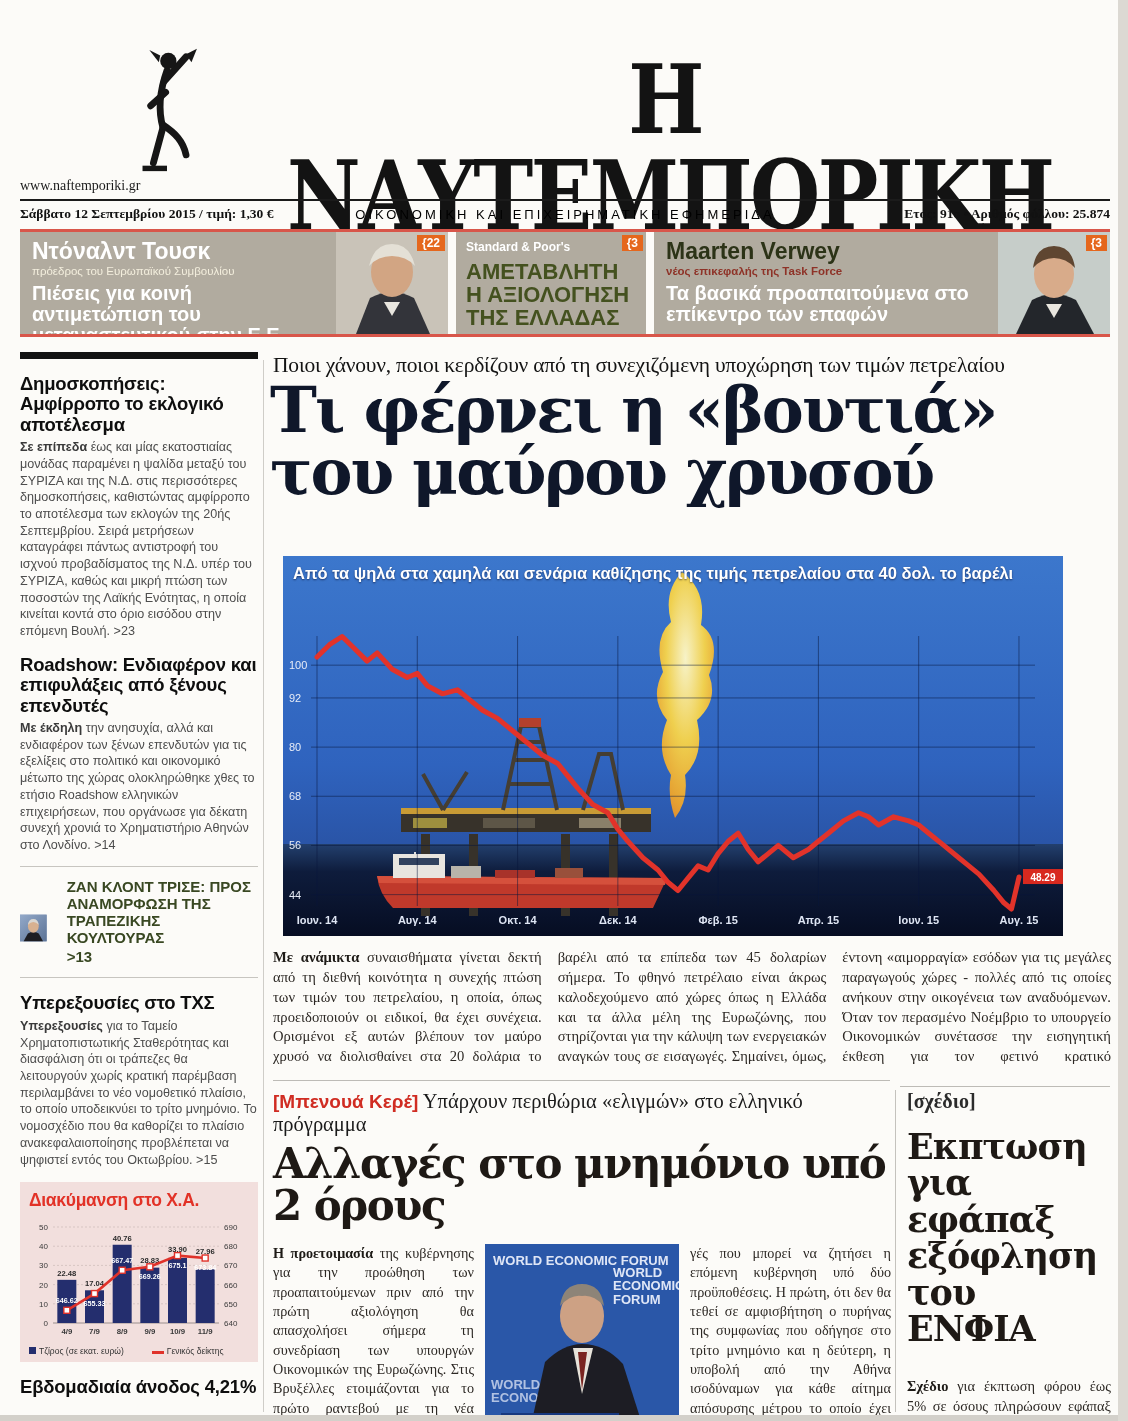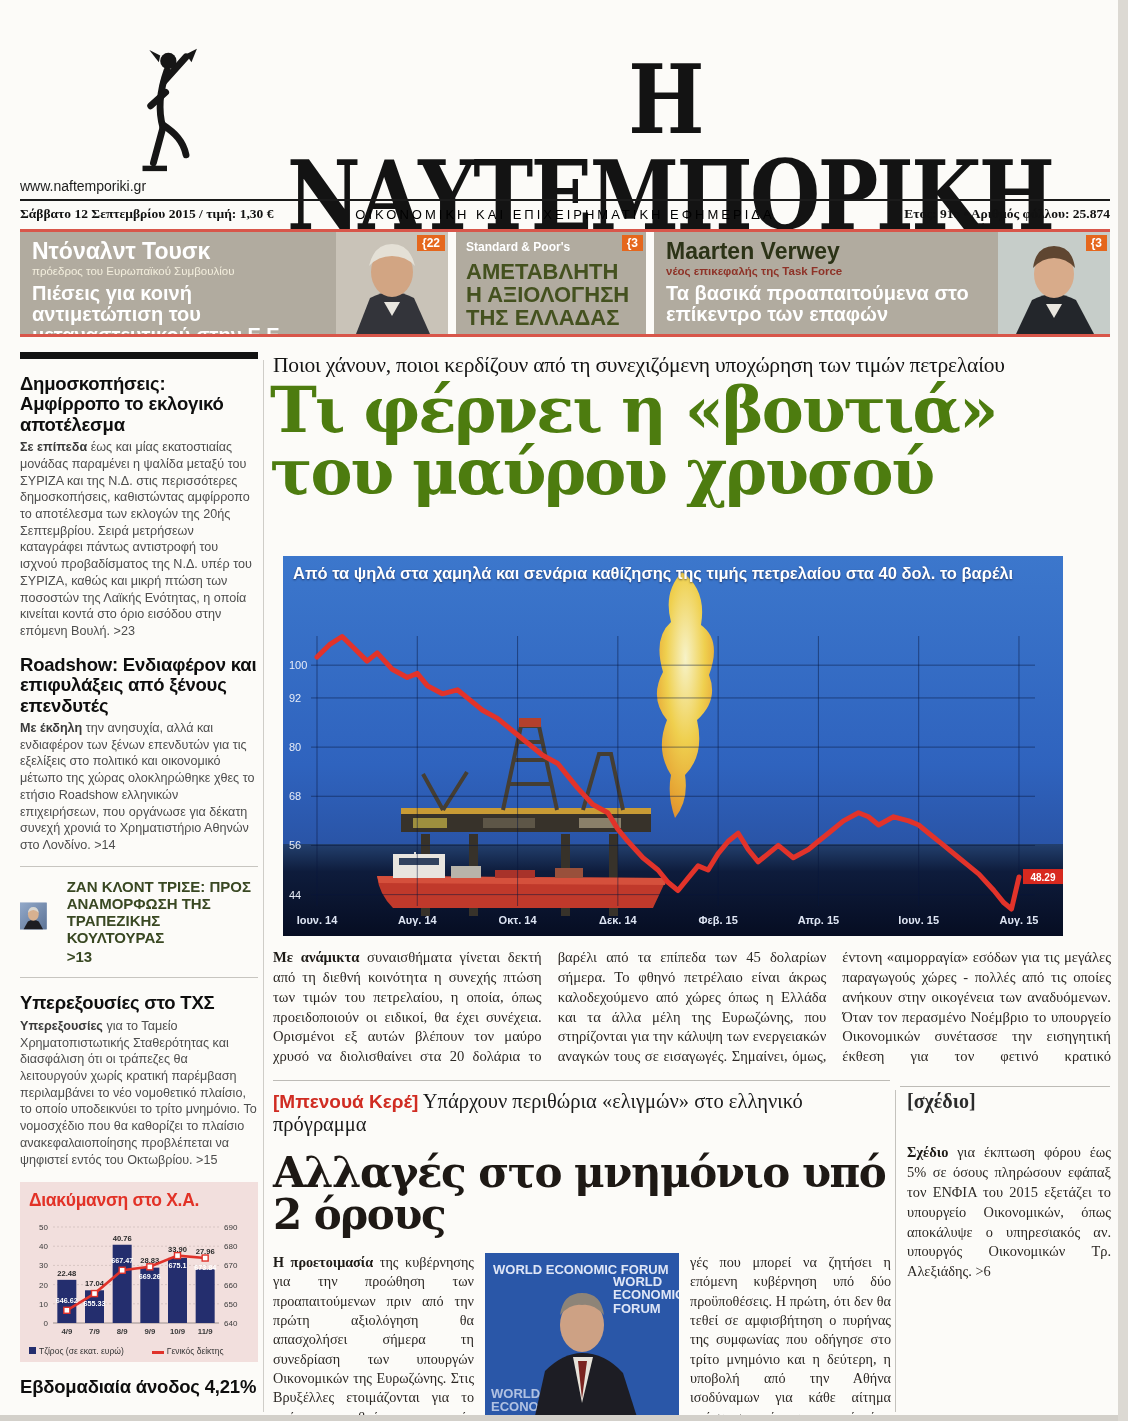--- a/index.html
+++ b/index.html
@@ -1,21 +1,21 @@
 <!DOCTYPE html>
 <html lang="el"><head>
 <meta charset="utf-8">
 <style>
   html,body{margin:0;padding:0;background:#e8e6e1;}
   #page{position:relative;width:1128px;height:1421px;margin:0 auto;background:#fcfbf8;
         overflow:hidden;font-family:"Liberation Sans",sans-serif;color:#222;}
 
   
   .hermes{position:absolute;left:126px;top:46px;width:82px;height:136px;}
-  .site-url{position:absolute;left:20px;top:178px;font-family:Liberation Sans, sans-serif;
+  .site-url{position:absolute;left:20px;top:178px;font-family:Liberation Serif, serif;
             font-size:14px;color:#1c1c1c;}
   .paper-title{position:absolute;left:215px;top:52px;width:900px;margin:0;text-align:center;
             font-family:"DejaVu Serif","Liberation Serif",serif;font-weight:bold;color:#131313;
             font-size:96px;line-height:1;letter-spacing:-3px;transform:scaleX(.84);transform-origin:50% 0;}
   .mh-rule{position:absolute;left:20px;top:199px;width:1090px;height:2px;background:#1b1b1b;}
   .dateline{position:absolute;left:20px;top:205px;width:1090px;height:20px;font-size:13.5px;}
   .dl-left{position:absolute;left:0;top:1px;font-family:"Liberation Serif",serif;font-weight:bold;color:#111;}
   .dl-center{position:absolute;left:0;right:0;top:2px;text-align:center;font-weight:normal;
              letter-spacing:3px;font-size:13px;color:#000000;}
   .dl-right{position:absolute;right:0;top:1px;font-family:"Liberation Serif",serif;font-weight:bold;color:#111;}
@@ -44,36 +44,36 @@
   .sidebar{position:absolute;left:20px;top:352px;width:238px;}
   .sb-topbar{height:7px;background:#121212;}
   .sb-header{margin-top:7px;display:flex;align-items:center;}
   .sb-header .box{background:#d6d3cc;padding:7px 12px;font-size:24px;font-weight:bold;color:#181818;}
   .sb-header .bigN{font-family:"DejaVu Serif","Liberation Serif",serif;font-weight:bold;
                    font-size:46px;line-height:.9;margin-left:10px;color:#101010;}
   .sb-art h3{margin:15px 0 4px;font-size:18.5px;line-height:1.1;color:#0e0e0e;letter-spacing:-.2px;}
   .sb-art p{margin:0;font-size:12.6px;line-height:1.33;color:#4d4d4d;}
   .sb-art b{color:#3a3a3a;}
   .sb-hr{border:0;border-top:1px solid #c7c5c0;margin:12px 0 2px;}
-  .trichet{display:flex;gap:20px;margin-top:12px;}
+  .trichet{display:flex;gap:20px;margin-top:12px;align-items:flex-end;}
   .trichet .txt{font-size:15px;font-weight:bold;color:#394822;line-height:1.13;}
   .trichet .pg{display:block;color:#394822;font-weight:bold;margin-top:2px;}
   .xa-box{margin-top:14px;background:#f2dfdd;padding:8px 9px 6px;}
   .xa-title{color:#e23227;font-weight:bold;font-size:17.5px;letter-spacing:-.3px;}
   .xa-legend{display:flex;gap:28px;font-size:8.5px;color:#333;margin-top:1px;align-items:center;}
   .lg-sq{display:inline-block;width:7px;height:7px;background:#242e6e;margin-right:3px;}
   .lg-ln{display:inline-block;width:12px;height:3px;background:#e0322a;margin-right:3px;}
 
   .sb-vline{position:absolute;left:263px;top:360px;height:1052px;width:1px;background:#cfcdc8;}
 
   
   .kicker{position:absolute;left:273px;top:353px;width:840px;font-family:"Liberation Serif",serif;
           font-size:21.5px;color:#141414;letter-spacing:-.2px;}
   .mainhead{position:absolute;left:270px;top:380px;width:850px;font-family:"DejaVu Serif","Liberation Serif",serif;
-          font-weight:bold;color:#4d7c0f;font-size:63px;line-height:.98;letter-spacing:-2px;}
+          font-weight:bold;color:#0f172a;font-size:63px;line-height:.98;letter-spacing:-2px;}
 
   .hero{position:absolute;left:283px;top:556px;width:780px;height:380px;overflow:hidden;
         background:linear-gradient(#3c77cc 0%,#2f63be 55%,#2a55a8 75%);}
   .hero .sea{position:absolute;left:0;right:0;bottom:0;height:92px;
         background:linear-gradient(#23406e 0%,#0e1c3c 30%,#060d22 100%);}
   .hero .caption{position:absolute;left:10px;top:8px;right:6px;z-index:9;color:#fff;font-weight:bold;
         font-size:16.5px;text-shadow:0 1px 2px rgba(0,0,30,.55);}
   #oil-svg{position:absolute;left:0;top:0;z-index:7;}
   .flame{position:absolute;left:344px;top:14px;z-index:3;}
   .rig{position:absolute;left:100px;top:158px;z-index:4;}
@@ -83,21 +83,21 @@
         font-family:"Liberation Serif",serif;font-size:14.6px;line-height:1.36;color:#2c2824;
         text-align:justify;column-count:3;column-gap:16px;}
   .mainbody b{color:#1d1a16;}
 
   .rule-h{position:absolute;background:#bdbbb6;height:1px;}
 
   
   .memo{position:absolute;left:273px;top:1090px;width:618px;}
   .memo .kick .tag{color:#d02c22;font-weight:bold;font-size:19px;}
   .memo .kick .rest{font-family:"Liberation Serif",serif;font-size:20.5px;color:#1a1a1a;}
-  .memo h2{margin:16px 0 0;font-family:"DejaVu Serif","Liberation Serif",serif;font-weight:bold;
+  .memo h2{margin:7px 0 0;font-family:"DejaVu Serif","Liberation Serif",serif;font-weight:bold;
         font-size:42px;letter-spacing:-1.5px;color:#1e1915;line-height:1;}
   .memo .cols{display:flex;gap:11px;margin-top:17px;}
   .memo .col{width:201px;font-family:"Liberation Serif",serif;font-size:14.2px;line-height:1.36;
         color:#2c2824;text-align:justify;}
   .memo .col b{color:#1d1a16;}
   .wef{position:relative;width:194px;height:208px;background:#2a57a8;overflow:hidden;flex:0 0 auto;}
   .wef .wm{position:absolute;color:#e9eefb;font-weight:bold;font-size:13px;line-height:1.02;opacity:.95;}
   .wef .plate{position:absolute;left:16px;bottom:16px;width:118px;height:23px;background:#17387f;
         color:#fff;font-weight:bold;font-size:12.5px;letter-spacing:1px;display:flex;
         align-items:center;justify-content:center;}
@@ -422,19 +422,20 @@
       </div>
       <div class="col">
         <span>γές που μπορεί να ζητήσει η επόμενη κυβέρνηση υπό δύο προϋποθέσεις. Η πρώτη, ότι δεν θα τεθεί σε αμφισβήτηση ο πυρήνας της συμφωνίας που οδήγησε στο τρίτο μνημόνιο και η δεύτερη, η υποβολή από την Αθήνα ισοδύναμων για κάθε αίτημα απόσυρσης μέτρου το οποίο έχει δημοσιονομική επίπτωση. Περιθώρια «ελιγμών» στο πρόγραμμα που έχει συμφωνήσει η Ελλάδα με τους δανειστές της διαβλέπει το μέλος του δ.σ. της ΕΚΤ Μπενουά Κερέ. &gt;3</span>
       </div>
     </div>
   </div>
 
   <div class="vline"></div>
   <div class="enfia">
     <div class="tag">[σχέδιο]</div>
+    <h2>Εκπτωση για εφάπαξ εξόφληση του ΕΝΦΙΑ</h2>
     <p><b>Σχέδιο</b>
        <span>για έκπτωση φόρου έως 5% σε όσους πληρώσουν εφάπαξ τον ΕΝΦΙΑ του 2015 εξετάζει το υπουργείο Οικονομικών, όπως αποκάλυψε ο υπηρεσιακός αν. υπουργός Οικονομικών Τρ. Αλεξιάδης. &gt;6</span></p>
   </div>
 
   <div class="edge-b"></div>
   <div class="edge-r"></div>
 </div>
 
 </body></html>

